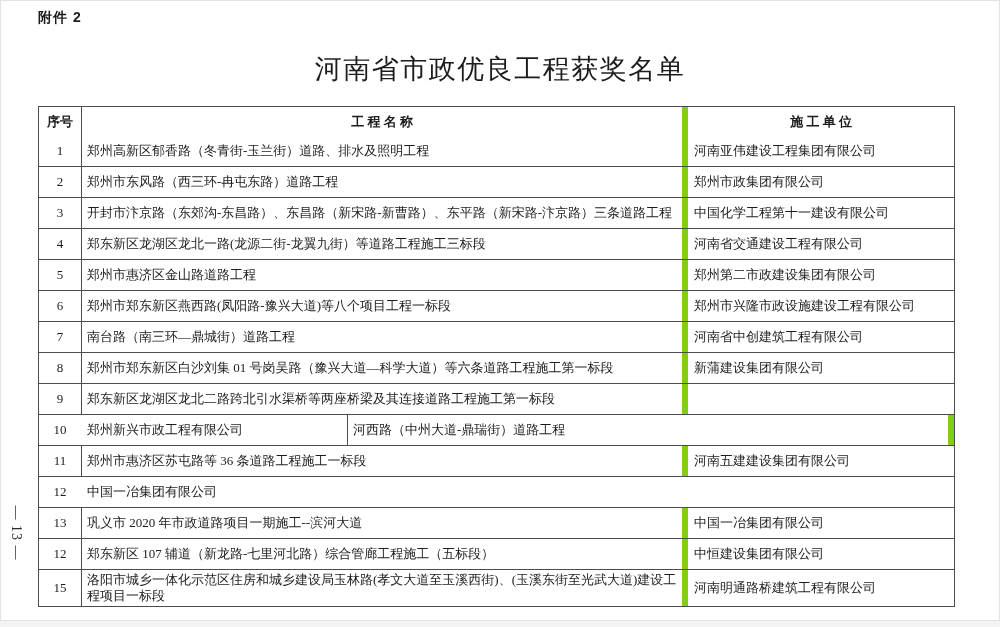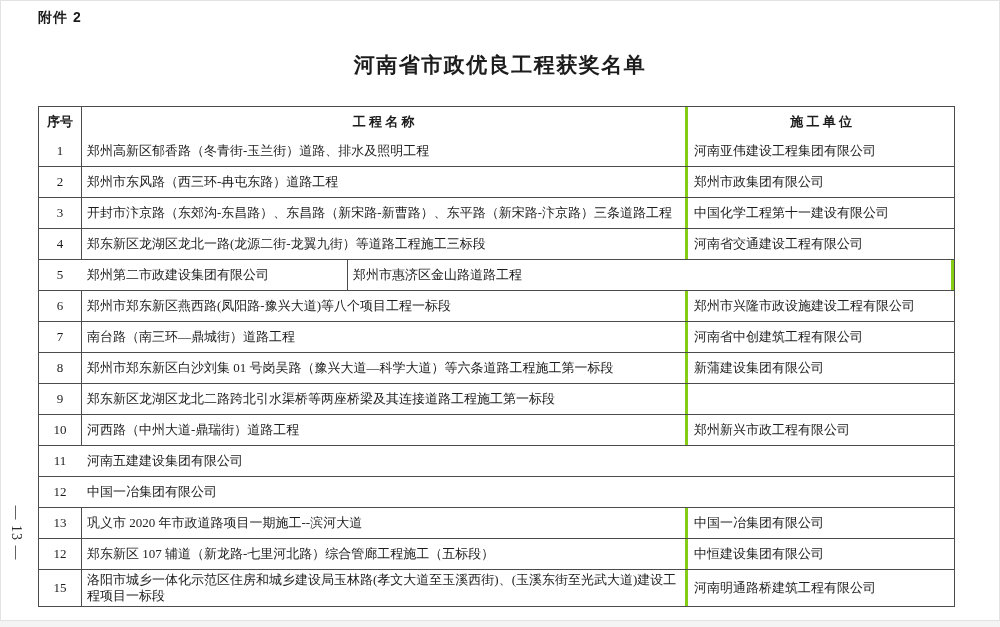--- a/index.html
+++ b/index.html
@@ -9,34 +9,34 @@
     overflow:hidden; box-shadow:inset 0 0 0 1px #e3e3e3;
   }
   .attachment {
     position:absolute; left:38px; top:9px;
     font-family:"Liberation Sans","DejaVu Sans",sans-serif;
     font-weight:700; font-size:14px; letter-spacing:1px;
   }
   .title {
     position:absolute; left:0; right:0; top:51px; text-align:center;
     font-family:"Liberation Sans","DejaVu Sans",sans-serif;
-    font-weight:700; font-size:21px; letter-spacing:1.5px;
+    font-weight:400; font-size:27px; letter-spacing:1.5px;
   }
   .tbl {
     position:absolute; left:38px; top:106px; width:917px;
     border:1.5px solid #4c4c4c; box-sizing:border-box; background:#fff;
   }
   .tr { display:flex; align-items:stretch; }
   .tr + .tr { border-top:1px solid #4c4c4c; }
   .td {
     box-sizing:border-box; display:flex; align-items:center;
     font-size:13px; line-height:16px; overflow:hidden;
   }
   .td.c1 { width:42px; justify-content:center;text-align:right; }
-  .td.c2 { width:607px; padding:1px 5px; border-left:1px solid #4c4c4c; border-right:3px solid #84cc16; }
+  .td.c2 { width:607px; padding:1px 5px; border-left:1px solid #4c4c4c; border-right:6px solid #84cc16; }
   .td.c3 { flex:1; padding:1px 6px; }
   .tr.head { height:29px; font-weight:700; font-size:14px; }
   .tr.head .td { justify-content:center; padding:0; }
   .tr.body { height:30px; }
   .tr.body:last-child { height:36px; }
   .pageno {
     position:absolute; left:-31px; top:523px; width:90px; height:20px;
     text-align:center; transform:rotate(90deg); font-size:14px;
     letter-spacing:1px; color:#2a2a2a;
   }
@@ -72,22 +72,22 @@
     <div class="td c2">开封市汴京路（东郊沟-东昌路）、东昌路（新宋路-新曹路）、东平路（新宋路-汴京路）三条道路工程</div>
     <div class="td c3">中国化学工程第十一建设有限公司</div>
   </div>
         <div class="tr body">
     <div class="td c1">4</div>
     <div class="td c2">郑东新区龙湖区龙北一路(龙源二街-龙翼九街）等道路工程施工三标段</div>
     <div class="td c3">河南省交通建设工程有限公司</div>
   </div>
         <div class="tr body">
     <div class="td c1">5</div>
+    <div class="td c2">郑州市惠济区金山路道路工程</div>
     <div class="td c3">郑州第二市政建设集团有限公司</div>
-    <div class="td c2">郑州市惠济区金山路道路工程</div>
   </div>
         <div class="tr body">
     <div class="td c1">6</div>
     <div class="td c2">郑州市郑东新区燕西路(凤阳路-豫兴大道)等八个项目工程一标段</div>
     <div class="td c3">郑州市兴隆市政设施建设工程有限公司</div>
   </div>
         <div class="tr body">
     <div class="td c1">7</div>
     <div class="td c2">南台路（南三环—鼎城街）道路工程</div>
     <div class="td c3">河南省中创建筑工程有限公司</div>
@@ -96,25 +96,26 @@
     <div class="td c1">8</div>
     <div class="td c2">郑州市郑东新区白沙刘集 01 号岗吴路（豫兴大道—科学大道）等六条道路工程施工第一标段</div>
     <div class="td c3">新蒲建设集团有限公司</div>
   </div>
         <div class="tr body">
     <div class="td c1">9</div>
     <div class="td c2">郑东新区龙湖区龙北二路跨北引水渠桥等两座桥梁及其连接道路工程施工第一标段</div>
   </div>
         <div class="tr body">
     <div class="td c1">10</div>
+    <div class="td c3">郑州新兴市政工程有限公司</div>
     <div class="td c2">河西路（中州大道-鼎瑞街）道路工程</div>
-    <div class="td c3">郑州新兴市政工程有限公司</div>
   </div>
         <div class="tr body">
     <div class="td c1">11</div>
+    <div class="td c2">郑州市惠济区苏屯路等 36 条道路工程施工一标段</div>
     <div class="td c3">河南五建建设集团有限公司</div>
   </div>
         <div class="tr body">
     <div class="td c1">12</div>
     <div class="td c3">中国一冶集团有限公司</div>
   </div>
         <div class="tr body">
     <div class="td c1">13</div>
     <div class="td c2">巩义市 2020 年市政道路项目一期施工--滨河大道</div>
     <div class="td c3">中国一冶集团有限公司</div>

